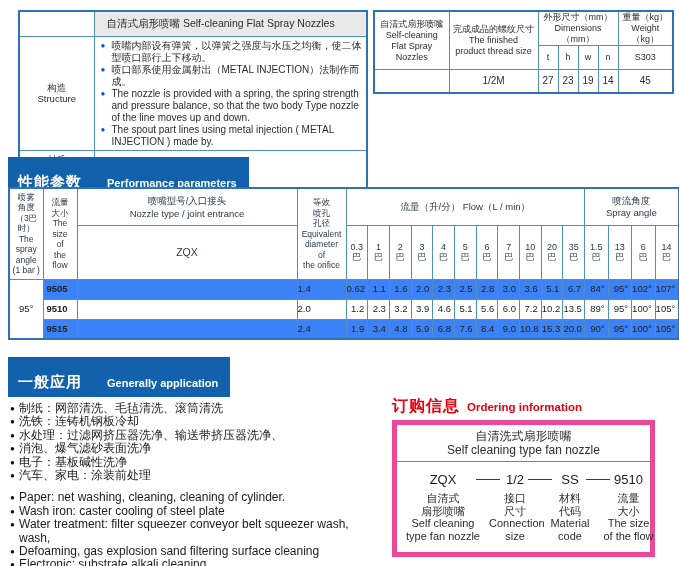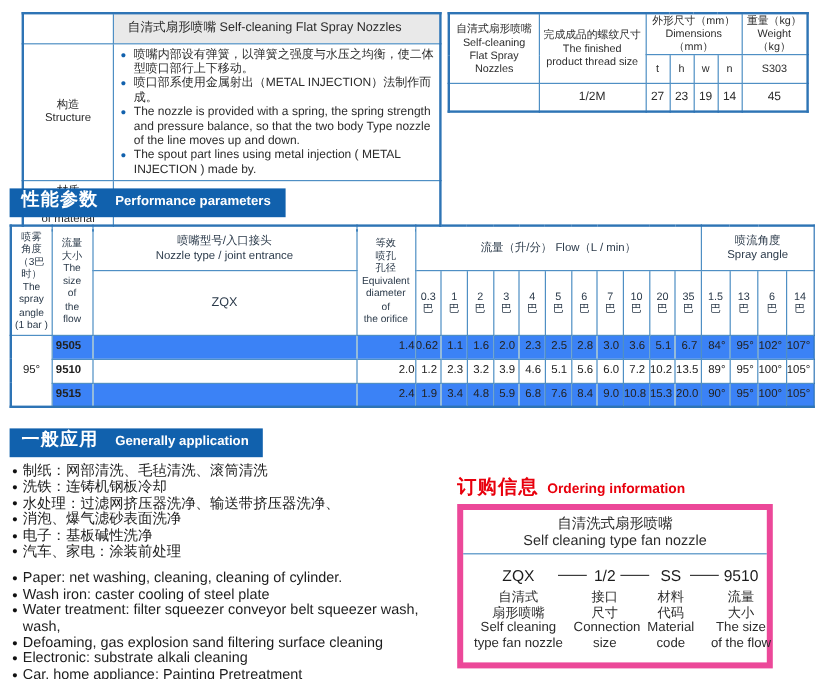--- a/index.html
+++ b/index.html
@@ -23,52 +23,52 @@
   .bline .bdot { flex: none; width: 11px; color: #1161ad; font-size: 8px; line-height: 12px; }
   .bline .btxt { flex: 1; }
   .tl .mval { text-align: left; padding-left: 12px; font-size: 10.5px; }
 
   
   .tr { width: 299px; left: 373px; top: 10px; position: absolute; }
   .tr td { font-size: 9px; line-height: 11px; color: #2c2c2c; }
   .tr .dat { font-size: 10px; }
 
   
-  .banner { display: inline-flex; align-items: baseline; gap: 14px; background: #1161ad; color: #fff; padding: 0 12px 5px 10px; }
+  .banner { display: inline-flex; align-items: baseline; gap: 25px; background: #1161ad; color: #fff; padding: 16px 12px 5px 10px; }
   .banner .zh { font-size: 15px; font-weight: bold; letter-spacing: 1px; }
   .banner .en { font-size: 11px; font-weight: bold; }
 
   
   .perf { width: 670px; left: 8px; top: 187px; position: absolute; }
   .perf td { font-size: 8.5px; line-height: 10.5px; color: #2b3a4a; background: #fff; }
   .perf .hrow1 { height: 37px; }
   .perf .hrow2 { height: 54px; }
   .perf .drow { height: 20px; }
   .perf .h-type { font-size: 9.5px; line-height: 13px; }
   .perf .h-zqx { font-size: 10.5px; }
   .perf .h-flow { font-size: 9.5px; }
   .perf .h-sprayhdr { font-size: 9.5px; line-height: 12px; }
   .perf .h-press span { display: block; font-size: 9px; line-height: 10px; }
   .perf .drow td { font-size: 9.5px; color: #222; }
   .perf .gray td { background: #3b82f6; }
   .perf .c-angle { background: #fff !important; font-size: 10px; }
   .perf .c-model { text-align: left; padding-left: 3px; font-weight: bold; color: #1b3a68; font-size: 10px; }
   .perf .c-num { text-align: right; padding-right: 3px; }
-  .perf .c-equiv { text-align: right; }
+  .perf .c-equiv { text-align: left; }
 
   
   .app { left: 8px; top: 357px; width: 365px; }
   .list { margin-left: 2px; }
   .zh-list { margin-top: 5px; }
   .en-list { margin-top: 9px; }
   .li { display: flex; font-size: 12px; line-height: 13.4px; color: #1c1c1c; }
   .li .dot { flex: none; width: 9px; font-size: 8px; line-height: 13.4px; color: #111; }
 
   
-  .order { left: 355px; top: 396px; width: 300px; padding-left: 26px; }
+  .order { left: 366px; top: 396px; width: 300px; padding-left: 26px; }
   .obanner { display: flex; align-items: baseline; gap: 7px; color: #e8000d; }
   .obanner .zh { font-size: 16px; font-weight: bold; letter-spacing: 1px; }
   .obanner .en { font-size: 11.5px; font-weight: bold; }
   .otable { margin-top: 3px; width: 263px; border: 5px solid #ec4899; }
   .otitle { border-bottom: 1px solid #4f8fc4; text-align: center; font-size: 12px; line-height: 14px; padding: 4px 0; color: #2c2c2c; }
   .obody { position: relative; display: grid; grid-template-columns: 92px 52px 58px 59px; padding: 10px 0 10px 0; }
   .ocol { text-align: center; }
   .code { font-size: 13px; color: #1c1c1c; }
   .plabel { margin-top: 5px; font-size: 11px; line-height: 12.5px; color: #2c2c2c; }
   .dash { position: absolute; width: 24px; border-top: 1.5px solid #3c3c3c; top: 17px; }

